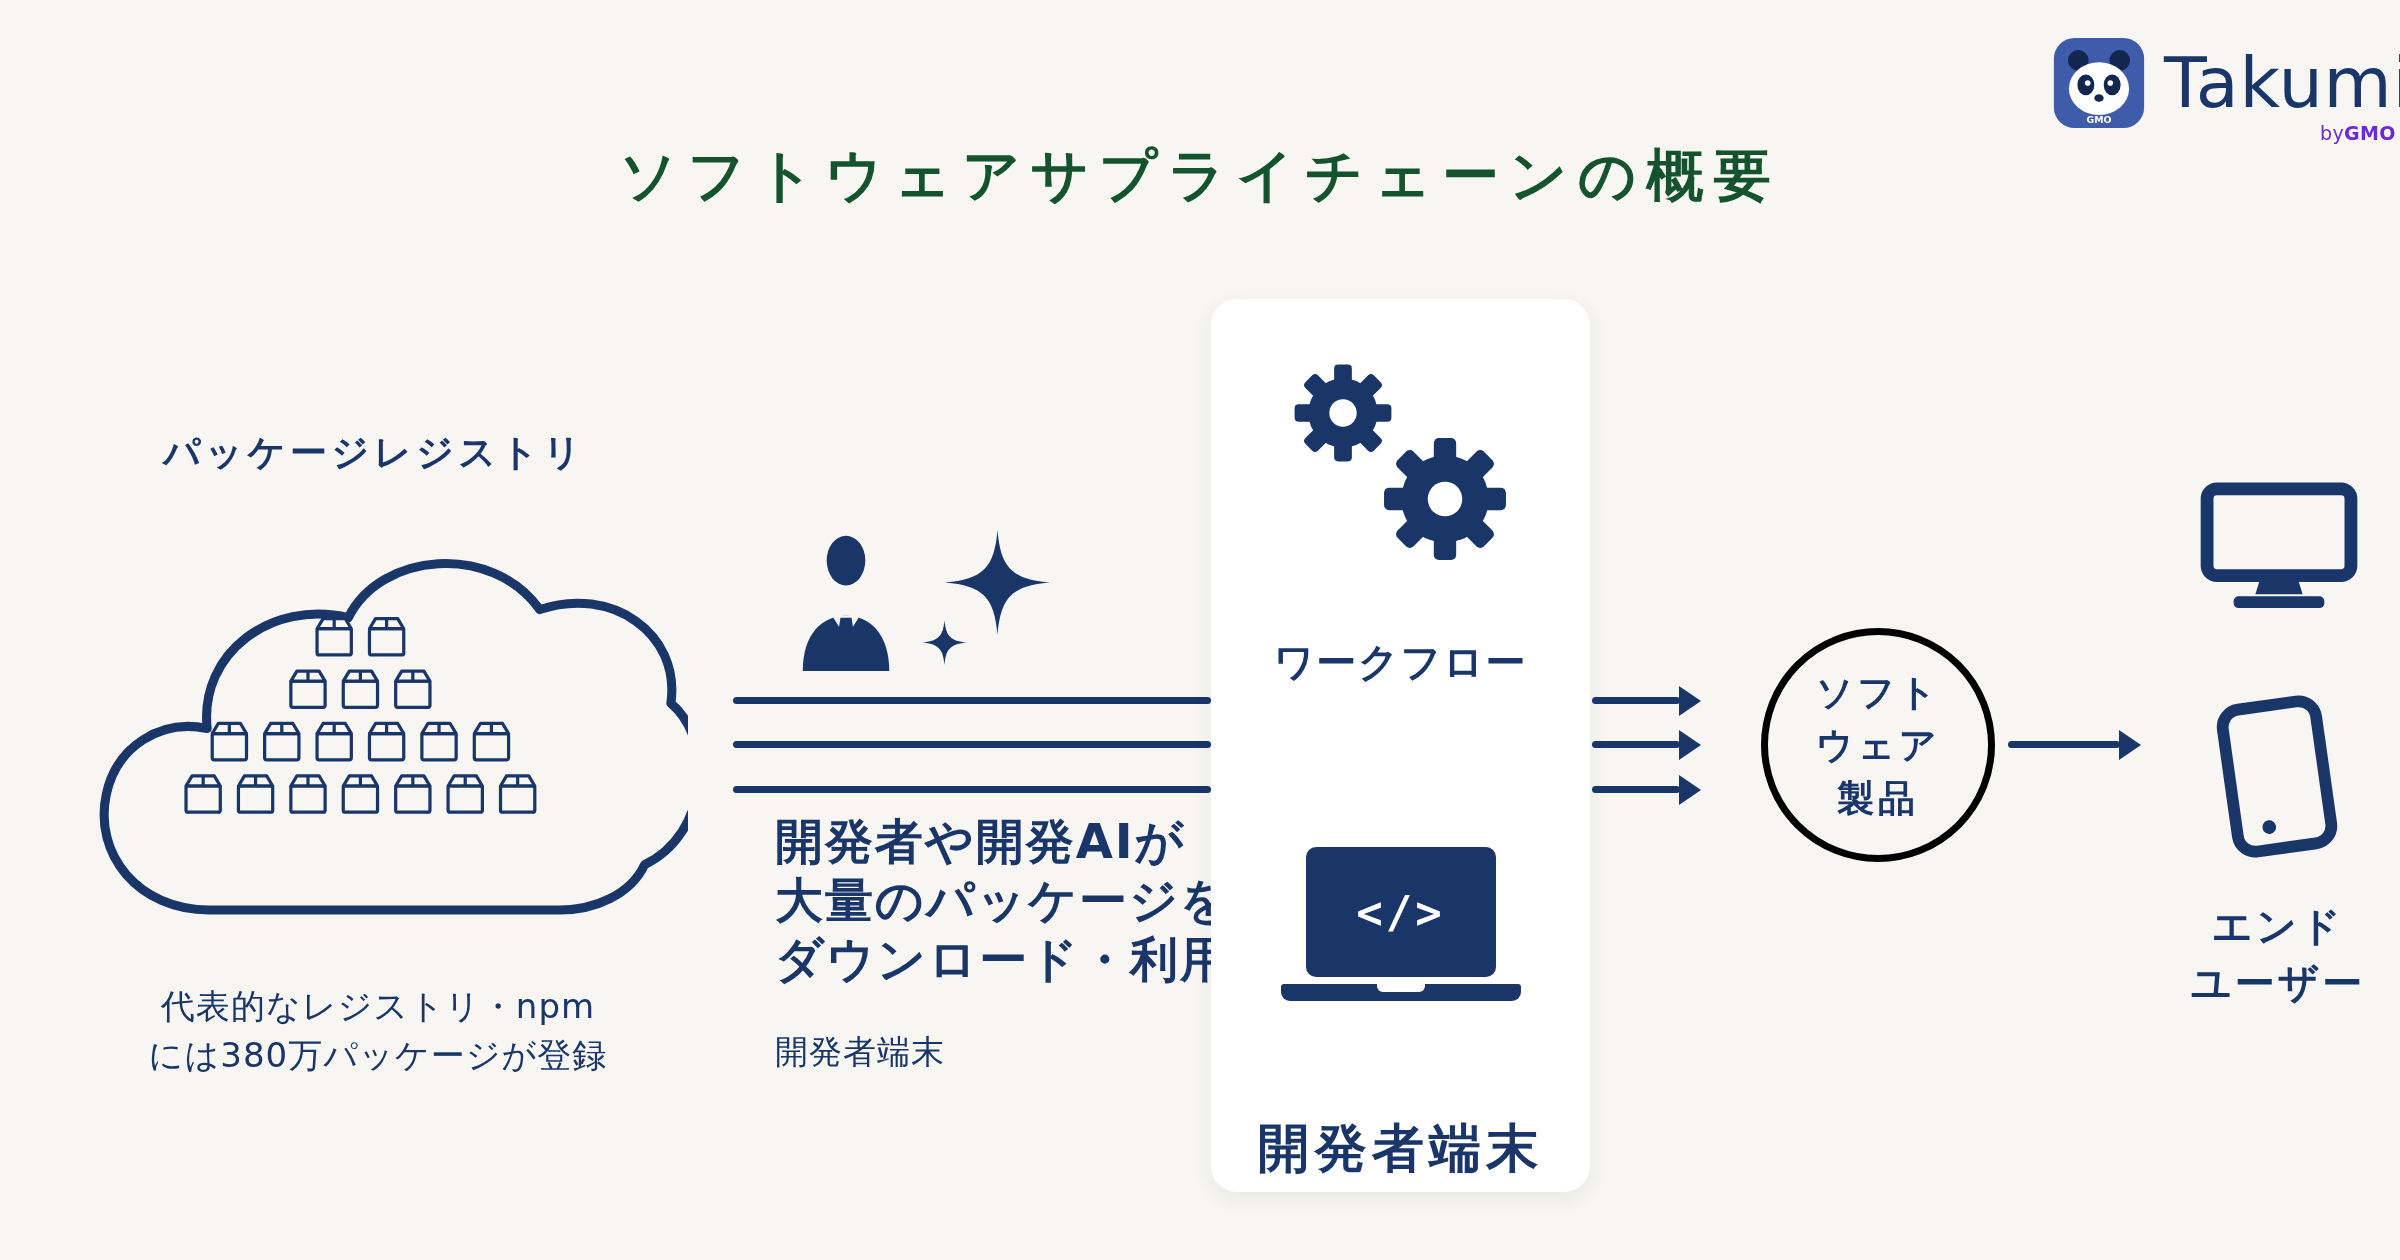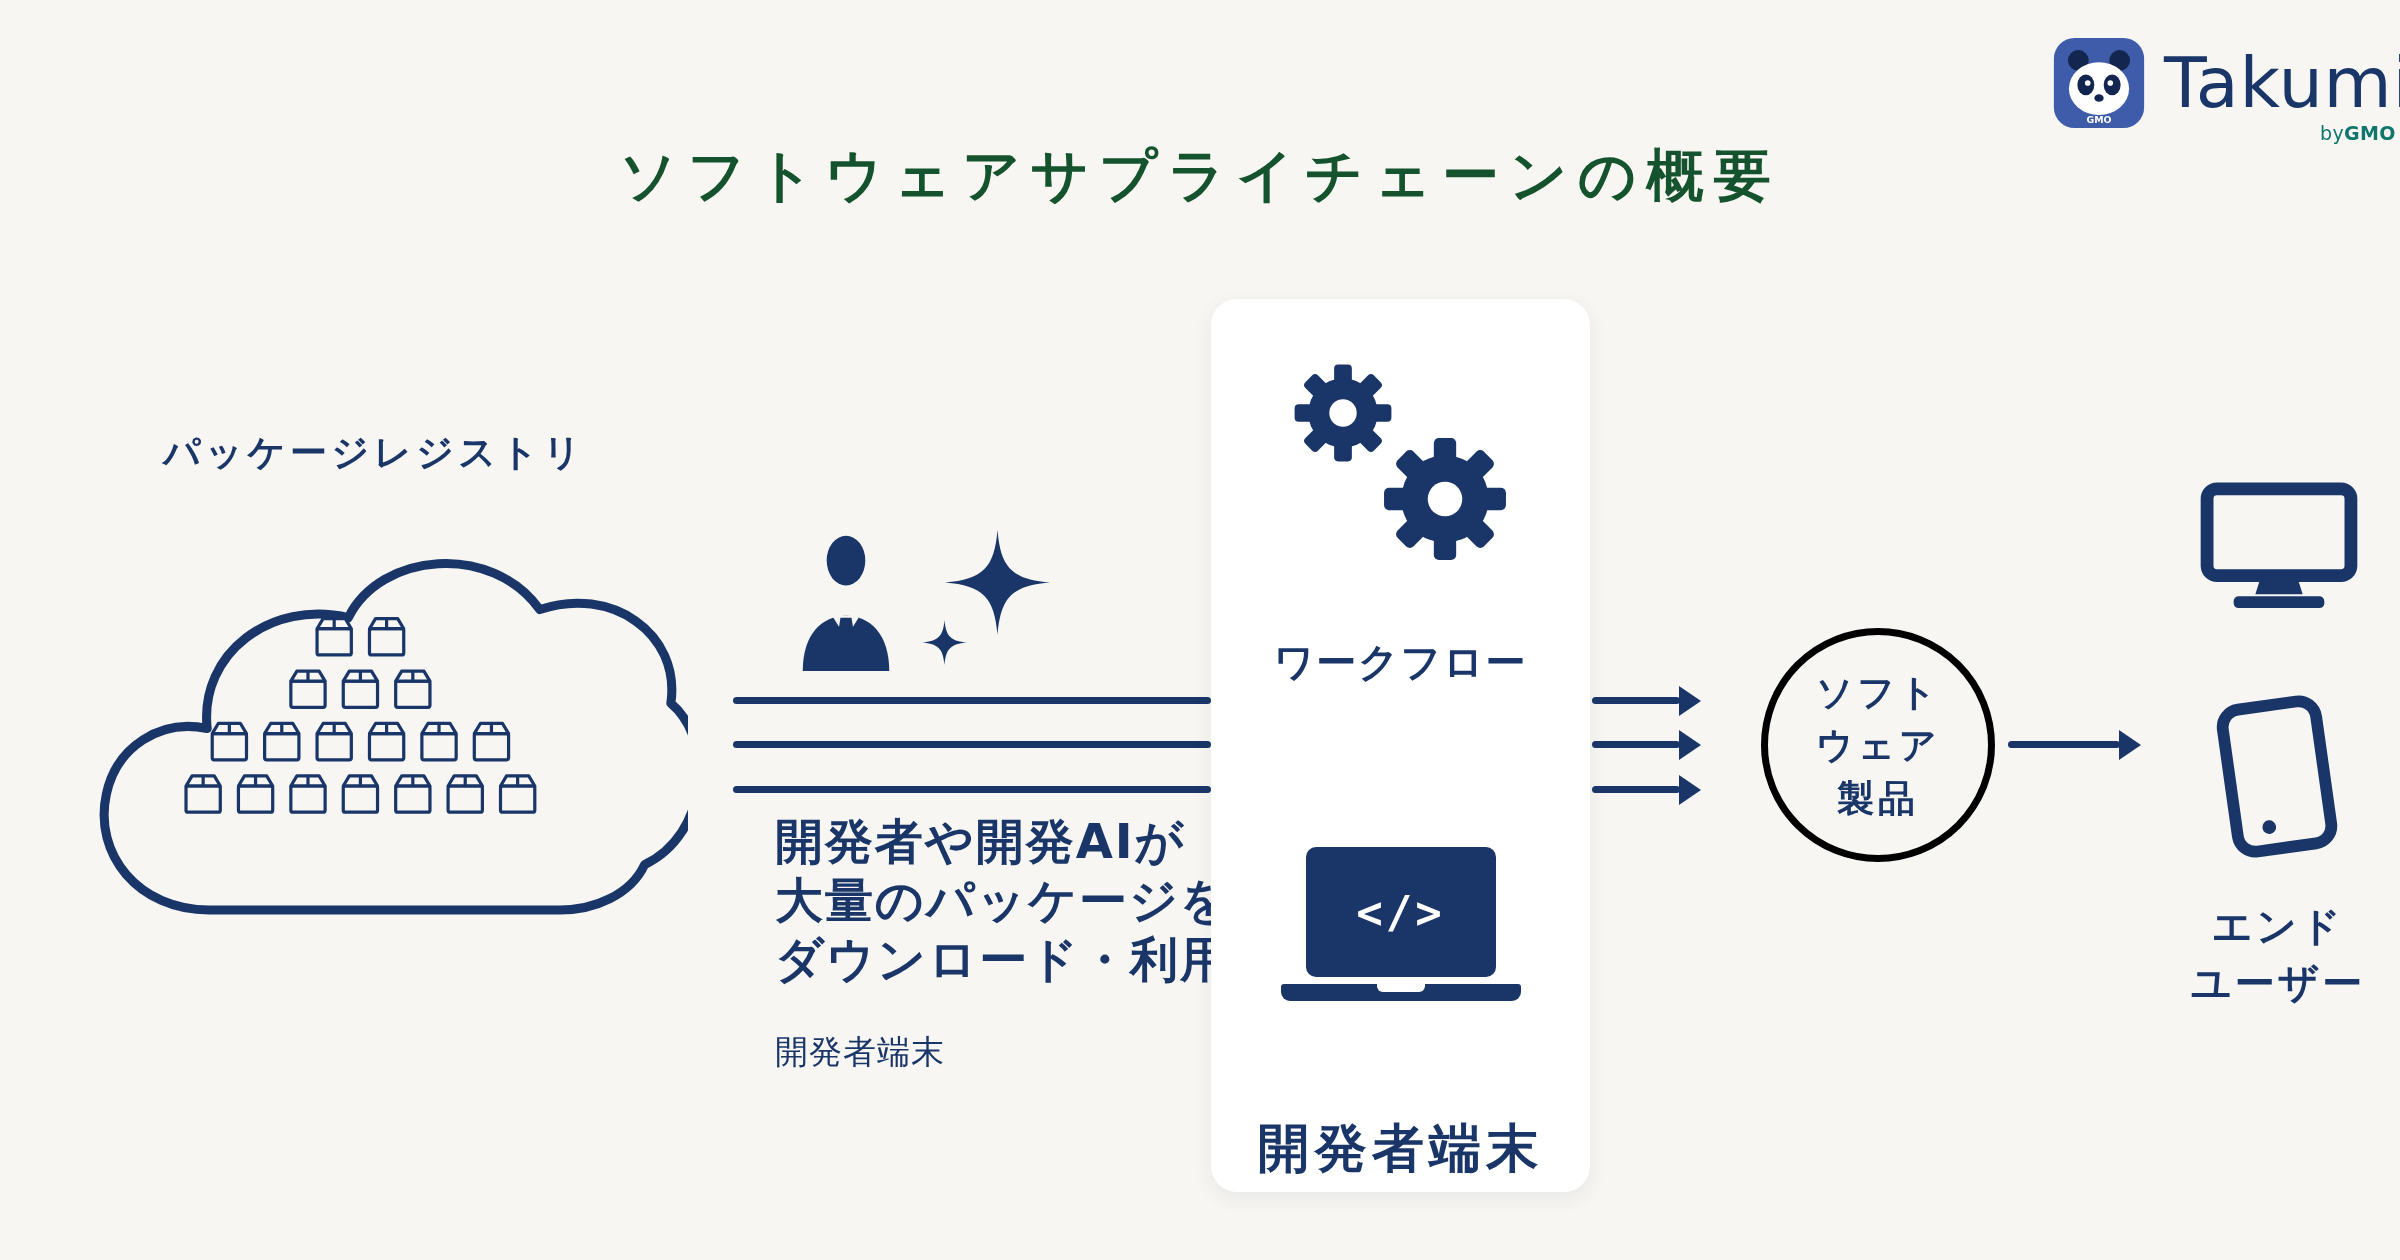--- a/index.html
+++ b/index.html
@@ -6,21 +6,21 @@
   body{font-family:"DejaVu Sans","Liberation Sans",sans-serif;}
   .canvas{position:relative;width:2400px;height:1260px;background:#f7f6f2;overflow:hidden;color:#1a3668;}
   .abs{position:absolute;}
 
   
   .title{position:absolute;left:50%;top:100px;transform:translateX(-50%);
          font-size:57px;font-weight:700;letter-spacing:0.18em;white-space:nowrap;color:#14532d;}
   .logo{position:absolute;left:2052px;top:36px;display:flex;align-items:flex-start;}
   .logo-icon{width:94px;height:94px;}
   .logo-word{margin-left:18px;font-size:70px;font-weight:500;letter-spacing:0.01em;color:#1a3668;line-height:94px;}
-  .logo-byline{position:absolute;left:2320px;top:122px;font-size:19px;color:#0f766e;letter-spacing:0.02em;}
+  .logo-byline{position:absolute;left:2320px;top:122px;font-size:19px;color:#6d28d9;letter-spacing:0.02em;}
   .logo-byline .by{font-weight:400;}
   .logo-byline .co{font-weight:700;}
 
   
   .registry-label{position:absolute;left:163px;top:428px;font-size:37px;font-weight:700;letter-spacing:0.12em;}
   .cloud-caption{position:absolute;left:108px;top:982px;width:540px;text-align:center;
                  font-size:34px;font-weight:500;line-height:49px;letter-spacing:0.03em;}
   .dl-heading{position:absolute;left:775px;top:812px;font-size:48px;font-weight:700;line-height:59px;letter-spacing:0.04em;}
   .dl-note{position:absolute;left:775px;top:1026px;font-size:33px;font-weight:500;line-height:51px;letter-spacing:0.03em;}
 
@@ -130,20 +130,24 @@
     <use href="#pkg-box" x="406" y="199" width="48" height="48"></use>
     <use href="#pkg-box" x="120" y="251" width="48" height="48"></use>
     <use href="#pkg-box" x="172" y="251" width="48" height="48"></use>
     <use href="#pkg-box" x="224" y="251" width="48" height="48"></use>
     <use href="#pkg-box" x="276" y="251" width="48" height="48"></use>
     <use href="#pkg-box" x="328" y="251" width="48" height="48"></use>
     <use href="#pkg-box" x="380" y="251" width="48" height="48"></use>
     <use href="#pkg-box" x="432" y="251" width="48" height="48"></use>
   </svg>
 
+  <div class="cloud-caption">
+    <div>代表的なレジストリ・npm</div>
+    <div>には380万パッケージが登録</div>
+  </div>
 
   <svg class="abs" style="left:800px;top:533px;width:92px;height:138px" viewBox="0 0 100 150">
     <ellipse cx="50" cy="30" rx="21" ry="27" fill="#1a3668"></ellipse>
     <path d="M3 150 C3 110 24 90 50 90 C76 90 97 110 97 150 Z" fill="#1a3668"></path>
     <path d="M35 90 L50 114 L65 90 Z" fill="#f7f6f2"></path>
     <path d="M44 92 L56 92 L58 105 L50 119 L42 105 Z" fill="#1a3668"></path>
   </svg>
   <svg class="abs" style="left:945px;top:530px;width:105px;height:105px" viewBox="0 0 100 100">
       <use href="#sparkle"></use>
     </svg>

